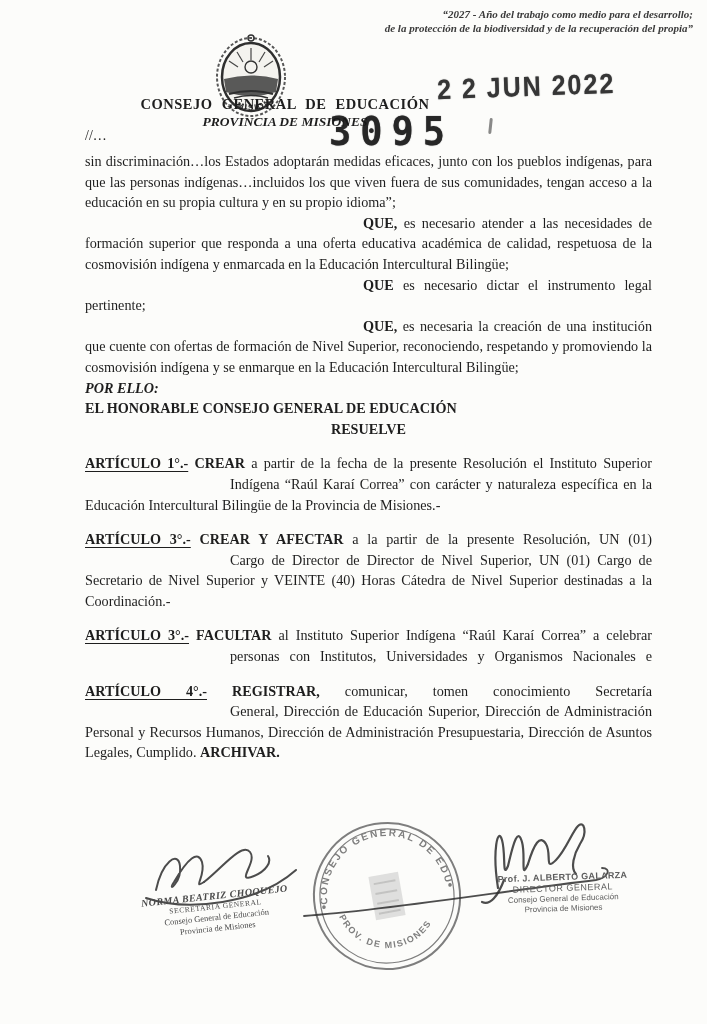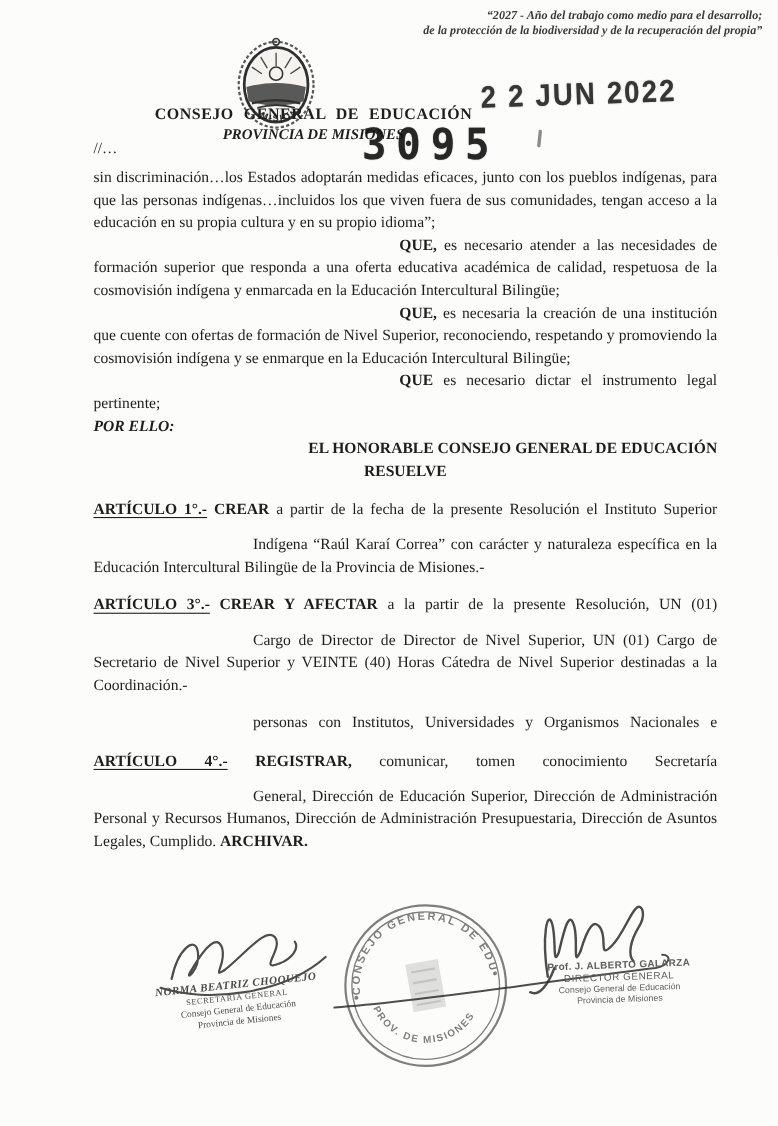--- a/index.html
+++ b/index.html
@@ -29,25 +29,25 @@
               transform:scaleY(1.05);text-shadow:0 0 1px #444;}
   .cont-mark{position:absolute;top:128px;left:85px;font-size:14px;}
 
   
   .content{position:absolute;top:151px;left:85px;width:567px;font-size:14.2px;
            line-height:20.6px;text-align:justify;}
   .content p{margin:0;}
   .intro{margin:0;}
   .que{margin-top:12px;text-indent:278px;}
   .por-ello{margin-top:15px;font-weight:bold;font-style:italic;}
-  .h-center{margin-top:25px;text-align:right;font-weight:bold;}
+  .h-center{margin-top:25px;text-align:left;font-weight:bold;}
   .h-center2{text-align:center;font-weight:bold;}
   .article{margin-top:14px;}
   .a-line1{text-align:justify;text-align-last:justify;}
-  .a-line2{padding-left:145px;text-align:justify;text-align-last:justify;margin-top:11px;}
+  .a-line2{padding-left:145px;text-align:justify;text-align-last:justify;}
   .a-rest{text-align:justify;}
   .lbl{font-weight:bold;text-decoration:underline;text-underline-offset:2.5px;}
   .dir{font-weight:bold;}
 
   
   .sig-zone{position:absolute;left:0;top:810px;width:707px;height:214px;}
   .sig-svg{position:absolute;}
   .left-sig-block{position:absolute;left:126px;top:80px;width:180px;text-align:center;
                   transform:rotate(-6deg);color:#4a4a4a;}
   .left-sig-name{font-size:10px;font-style:italic;letter-spacing:.4px;font-weight:bold;}
@@ -103,42 +103,43 @@
   <div class="ink-tick"></div>
   <div class="res-number">3095</div>
   <div class="cont-mark">//…</div>
 
   <div class="content">
 
     <p class="intro">sin discriminación…los Estados adoptarán medidas eficaces, junto con los pueblos indígenas, para que las personas indígenas…incluidos los que viven fuera de sus comunidades, tengan acceso a la educación en su propia cultura y en su propio idioma”;</p>
 
     <p class="que"><b>QUE,</b><span> es necesario atender a las necesidades de formación superior que responda a una oferta educativa académica de calidad, respetuosa de la cosmovisión indígena y enmarcada en la Educación Intercultural Bilingüe;</span></p>
 
+    <p class="que"><b>QUE</b><span> es necesario dictar el instrumento legal pertinente;</span></p>
+
     <p class="que"><b>QUE,</b><span> es necesaria la creación de una institución que cuente con ofertas de formación de Nivel Superior, reconociendo, respetando y promoviendo la cosmovisión indígena y se enmarque en la Educación Intercultural Bilingüe;</span></p>
-
-    <p class="que"><b>QUE</b><span> es necesario dictar el instrumento legal pertinente;</span></p>
 
     <p class="por-ello">POR ELLO:</p>
 
     <p class="h-center">EL HONORABLE CONSEJO GENERAL DE EDUCACIÓN</p>
     <p class="h-center2">RESUELVE</p>
 
     <div class="article">
       <div class="a-line1"><span class="lbl">ARTÍCULO 1°.-</span> <span class="dir">CREAR</span> <span>a partir de la fecha de la presente Resolución el  Instituto Superior</span></div>
       <div class="a-line2">Indígena “Raúl Karaí Correa” con carácter y naturaleza específica en la</div>
       <div class="a-rest">Educación Intercultural Bilingüe de la Provincia de Misiones.-</div>
     </div>
 
     <div class="article">
       <div class="a-line1"><span class="lbl">ARTÍCULO 3°.-</span> <span class="dir">CREAR Y AFECTAR</span> <span>a la  partir  de la presente Resolución, UN  (01)</span></div>
       <div class="a-line2">Cargo de Director de Director de Nivel Superior, UN (01) Cargo de</div>
       <div class="a-rest">Secretario de Nivel Superior y  VEINTE (40) Horas Cátedra de Nivel Superior destinadas a la Coordinación.-</div>
     </div>
 
     <div class="article">
+      <div class="a-line1"><span class="lbl">ARTÍCULO 3°.-</span> <span class="dir">FACULTAR</span> <span>al Instituto Superior Indígena “Raúl Karaí Correa” a celebrar</span></div>
       <div class="a-line2">personas con Institutos, Universidades y Organismos Nacionales e</div>
     </div>
 
     <div class="article">
       <div class="a-line1"><span class="lbl">ARTÍCULO 4°.-</span> <span class="dir">REGISTRAR,</span> <span>comunicar, tomen conocimiento Secretaría</span></div>
       <div class="a-line2">General, Dirección de Educación Superior, Dirección de Administración</div>
       <div class="a-rest"><span>Personal y Recursos Humanos, Dirección de Administración Presupuestaria, Dirección de Asuntos Legales, Cumplido. </span><b>ARCHIVAR.</b></div>
     </div>
   </div>
 

